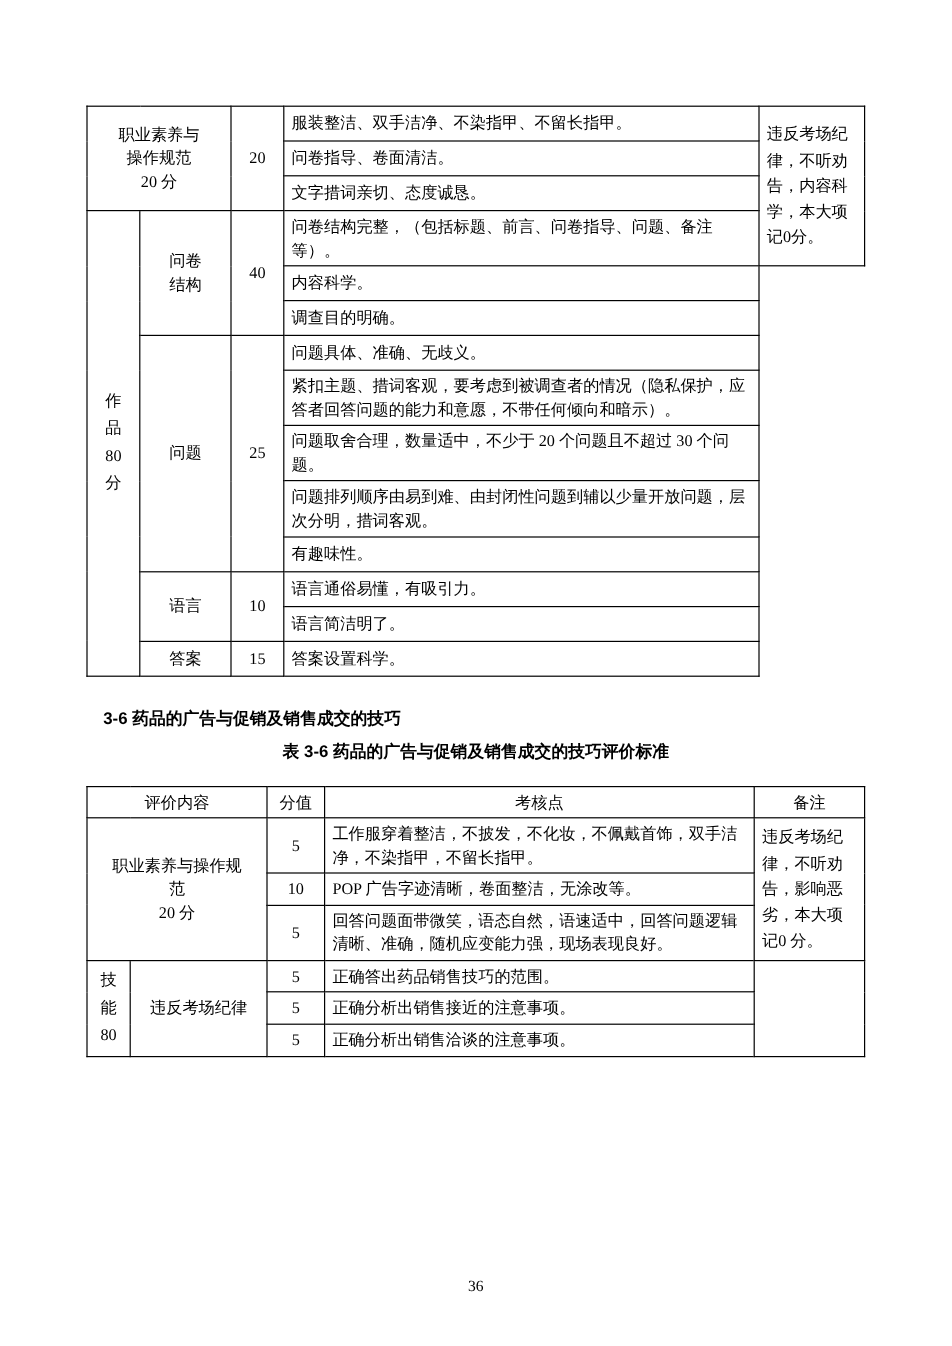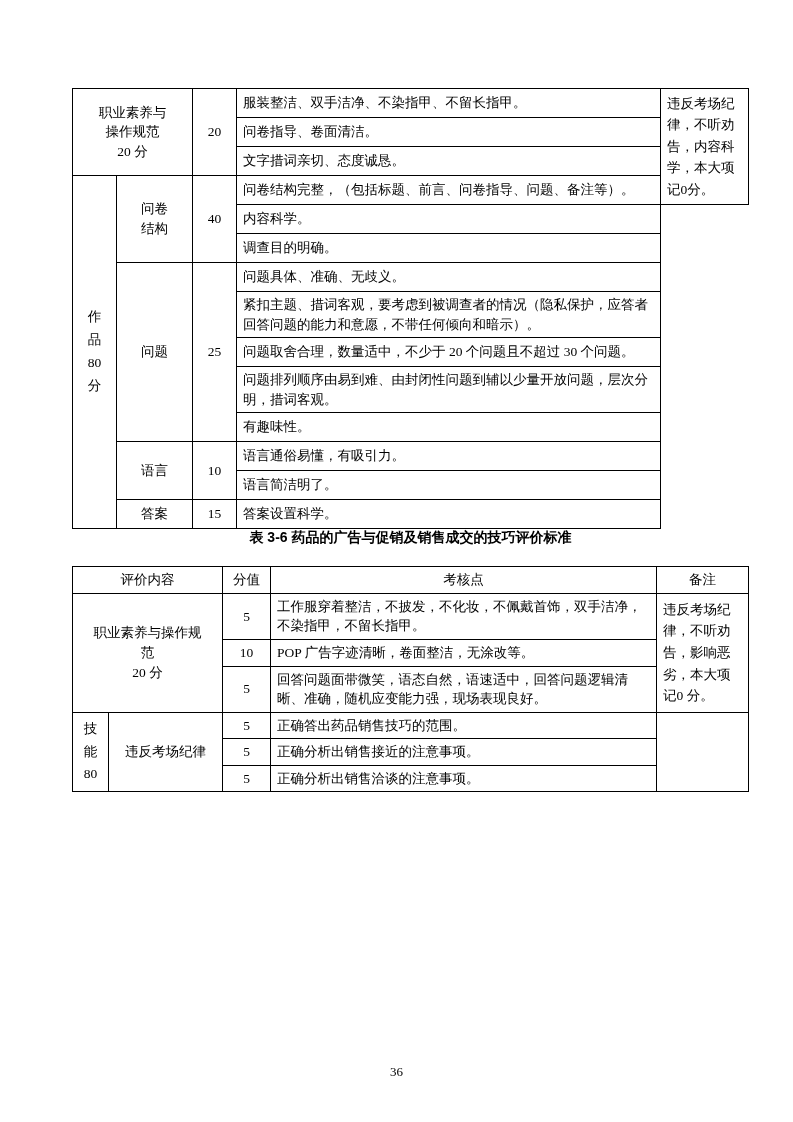--- a/index.html
+++ b/index.html
@@ -14,21 +14,21 @@
     color: #000000;
     position: relative;
     overflow: hidden;
   }
   .page {
     position: absolute;
     left: 0; top: 0;
     width: 793px;
     height: 1122px;
     box-sizing: border-box;
-    padding: 88px 44px 0 72px;
+    padding: 88px 72px 0 72px;
   }
   table {
     border-collapse: collapse;
     width: 100%;
     table-layout: fixed;
   }
   table td, table th {
     border: 1px solid #000000;
     padding: 3px 6px;
     font-size: 13.5px;
@@ -155,20 +155,21 @@
       </tr>
 
       <tr>
         <td class="ctr">答案</td>
         <td class="ctr">15</td>
         <td>答案设置科学。</td>
       </tr>
     </tbody>
   </table>
 
+  <div class="section-heading">3-6 药品的广告与促销及销售成交的技巧</div>
   <div class="table-caption">表 3-6 药品的广告与促销及销售成交的技巧评价标准</div>
 
   <table class="tbl2">
     <colgroup>
       <col style="width:36px">
       <col style="width:114px">
       <col style="width:48px">
       <col style="width:none">
       <col style="width:92px">
     </colgroup>

